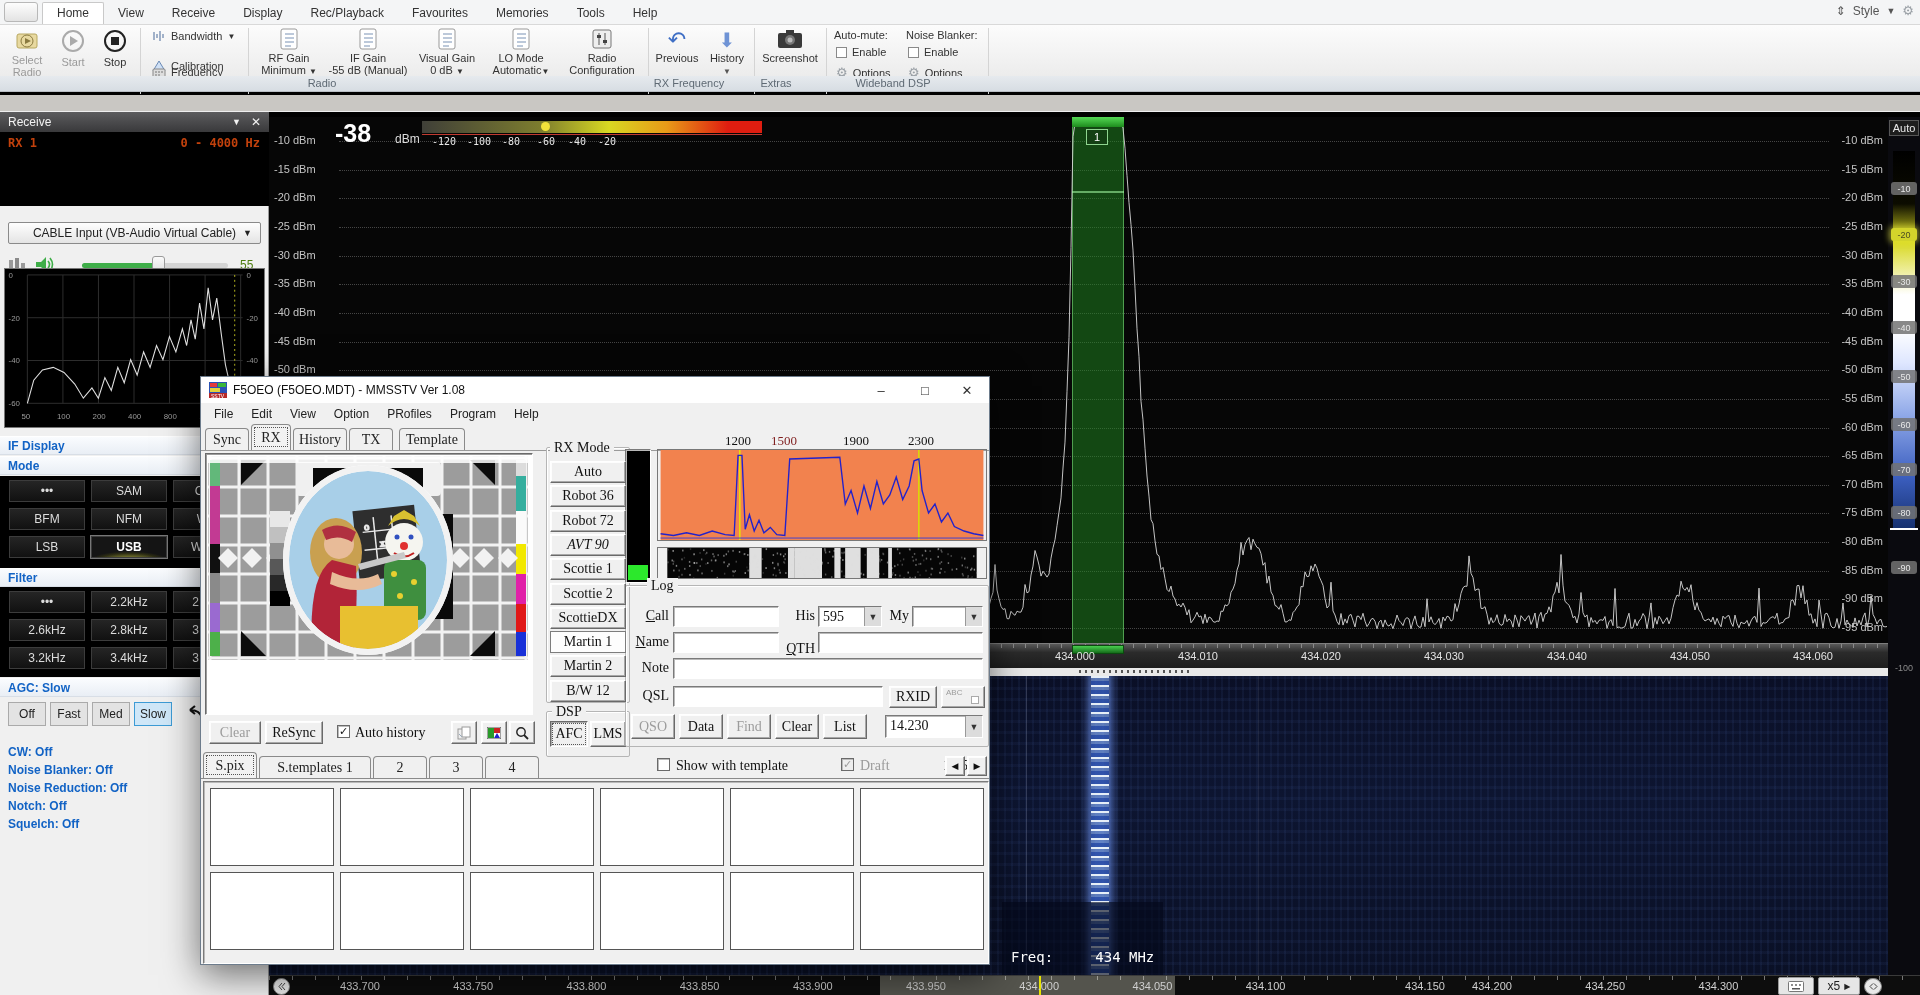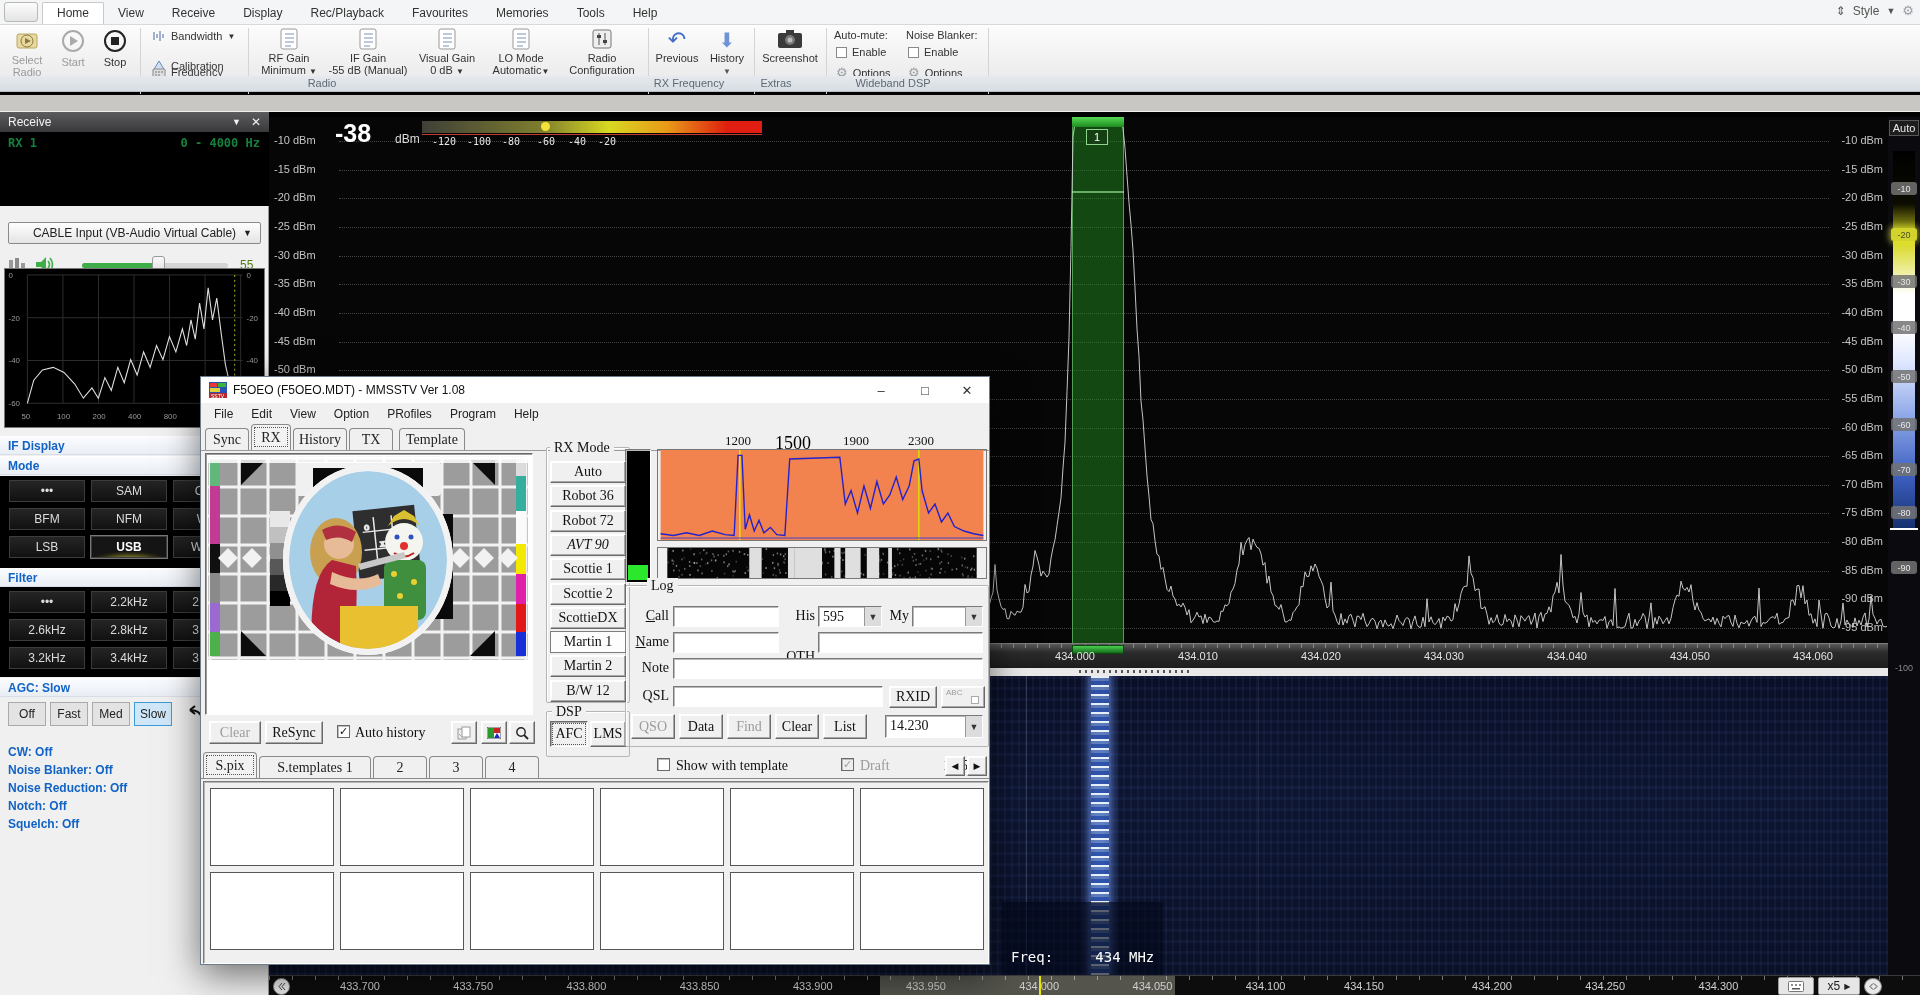--- a/index.html
+++ b/index.html
@@ -22,21 +22,21 @@
   .ribitem{position:absolute;text-align:center;color:#333;font-size:11px;line-height:12px;}
   .ribitem.dis{color:#9a9a9a;}
   .smallrow{position:absolute;display:flex;align-items:center;gap:5px;font-size:11px;color:#333;}
   .chk{width:11px;height:11px;border:1px solid #8a8a8a;background:#fff;display:inline-block;}
   .gear{color:#9aa0a6;font-size:13px;}
 
   
   .lpanel{left:0;top:112px;width:269px;height:883px;background:#f0f0f0;border-right:1px solid #9a9a9a;}
   .lhead{left:0;top:0;width:269px;height:20px;background:linear-gradient(#5c5c5e,#39393b);color:#f2f2f2;display:flex;align-items:center;padding:0 8px;font-size:12px;}
   .lcd{left:0;top:20px;width:269px;height:74px;background:#000;}
-  .lcdrow{position:absolute;left:8px;right:9px;top:4px;display:flex;justify-content:space-between;color:#15803d;font-family:"DejaVu Sans Mono",monospace;font-size:12px;font-weight:bold;}
+  .lcdrow{position:absolute;left:8px;right:9px;top:4px;display:flex;justify-content:space-between;color:#c2410c;font-family:"DejaVu Sans Mono",monospace;font-size:12px;font-weight:bold;}
   .bigfreq{position:absolute;left:6px;top:22px;font-family:"DejaVu Sans Mono",monospace;font-size:34px;font-weight:bold;color:#f2f2f2;letter-spacing:0px;}
   .dim{color:#3e3e3e;}
   .devsel{left:8px;top:110px;width:253px;height:22px;background:linear-gradient(#fefefe,#e4e4e4);border:1px solid #8a8a8a;border-radius:2px;display:flex;align-items:center;justify-content:center;color:#222;}
   .volrow{left:0;top:142px;width:269px;height:24px;}
   .sechead{left:0;width:269px;height:19px;background:linear-gradient(#fafcfe,#e9eef5);border-top:1px solid #fff;border-bottom:1px solid #d8dee6;color:#1263c5;font-weight:bold;display:flex;align-items:center;padding:0 8px;}
   .darkgrid{position:absolute;display:flex;flex-wrap:wrap;gap:4px;}
   .dbtn{width:78px;height:24px;background:linear-gradient(#262626,#101010);border:1px solid #000;box-shadow:inset 0 0 0 1px #3c3c3c;color:#dcdcdc;font-size:12px;display:flex;align-items:center;justify-content:center;}
   .dbtn.sel{color:#fff;font-weight:bold;border-color:#777;background:radial-gradient(ellipse 70% 60% at 50% 115%,rgba(255,255,90,.75),rgba(120,120,20,.25) 60%,#151515 75%),linear-gradient(#262626,#101010);}
   .agcbtn{width:38px;height:24px;background:#e3e3e3;border:1px solid #aaa;color:#222;display:flex;align-items:center;justify-content:center;margin-right:4px;}
   .agcbtn.sel{background:#cfe7f8;border:1px solid #3d9bd5;}
@@ -418,21 +418,21 @@
     </div>
   <div class="btick" style="left: 91px;">433.700</div>
       <div class="btick" style="left: 204.2px;">433.750</div>
       <div class="btick" style="left: 317.4px;">433.800</div>
       <div class="btick" style="left: 430.6px;">433.850</div>
       <div class="btick" style="left: 543.8px;">433.900</div>
       <div class="btick" style="left: 657px;">433.950</div>
       <div class="btick" style="left: 770.2px;">434.000</div>
       <div class="btick" style="left: 883.4px;">434.050</div>
       <div class="btick" style="left: 996.6px;">434.100</div>
-      <div class="btick" style="left: 1095px;">434.150</div>
+      <div class="btick" style="left: 1156px;">434.150</div>
       <div class="btick" style="left: 1223px;">434.200</div>
       <div class="btick" style="left: 1336.2px;">434.250</div>
       <div class="btick" style="left: 1449.4px;">434.300</div>
     </div>
 
   <div class="abs rcol" id="right-col">
     <div class="abs ctr" style="left:1px;top:3px;width:30px;height:16px;background:#1d1d1d;border:1px solid #565656;color:#e8e8e8;font-size:11px;">Auto</div>
     <div class="abs" style="left:5px;top:34px;width:22px;height:378px;background:linear-gradient(180deg,#000 0%,#0c0c00 14%,#d8d820 24%,#ffffff 38%,#ffffff 47%,#dfe7ff 56%,#8fa8e8 70%,#3c5fc0 86%,#16306e 100%);"></div>
     <div class="abs" style="left:2px;top:411px;width:28px;height:2px;background:#fff;"></div>
     <div id="right-chips">
@@ -1022,21 +1022,21 @@
         <span class="val serif">595</span>
         <span class="drop">▼</span>
       </div>
     <div class="mlabel serif" style="left:684px;top:231px;width:24px;">My</div>
     <div class="combo sunk" style="left:711px;top:229px;width:71px;">
         <span class="val serif"></span>
         <span class="drop">▼</span>
       </div>
     <div class="mlabel serif u1" style="left:428px;top:257px;width:40px;">Name</div>
     <div class="inp sunk" style="left:472px;top:255px;width:106px;"></div>
-    <div class="mlabel serif u1" style="left:584px;top:272px;width:30px;">QTH</div>
+    <div class="mlabel serif u1" style="left:584px;top:264px;width:30px;">QTH</div>
     <div class="inp sunk" style="left:617px;top:255px;width:165px;"></div>
     <div class="mlabel serif" style="left:436px;top:283px;width:32px;">Note</div>
     <div class="inp sunk" style="left:472px;top:281px;width:310px;"></div>
     <div class="mlabel serif" style="left:440px;top:311px;width:28px;">QSL</div>
     <div class="inp sunk" style="left:472px;top:309px;width:210px;"></div>
     <div class="abs btn3d serif" style="left:688px;top:309px;width:48px;height:22px;">RXID</div>
     <div class="abs btn3d dis" style="left:740px;top:309px;width:44px;height:22px;">
       <span style="position:absolute;left:4px;top:1px;font-size:8px;">ABC</span>
       <span style="position:absolute;right:5px;bottom:3px;width:8px;height:8px;border:1px solid #aaa;background:#fff;"></span>
     </div>
@@ -1086,18 +1086,18 @@
       <div class="abs btn3d serif" style="left: 349px; top: 108.3px; width: 76px; height: 22px;">Robot 36</div>
       <div class="abs btn3d serif" style="left: 349px; top: 132.6px; width: 76px; height: 22px;">Robot 72</div>
       <div class="abs btn3d serif" style="left: 349px; top: 156.9px; width: 76px; height: 22px; font-style: italic;">AVT 90</div>
       <div class="abs btn3d serif" style="left: 349px; top: 181.2px; width: 76px; height: 22px;">Scottie 1</div>
       <div class="abs btn3d serif" style="left: 349px; top: 205.5px; width: 76px; height: 22px;">Scottie 2</div>
       <div class="abs btn3d serif" style="left: 349px; top: 229.8px; width: 76px; height: 22px;">ScottieDX</div>
       <div class="abs btn3d serif flat" style="left: 349px; top: 254.1px; width: 76px; height: 22px;">Martin 1</div>
       <div class="abs btn3d serif" style="left: 349px; top: 278.4px; width: 76px; height: 22px;">Martin 2</div>
       <div class="abs btn3d serif" style="left: 349px; top: 302.7px; width: 76px; height: 22px;">B/W 12</div>
       <div class="abs serif" style="left: 517px; top: 56px; width: 40px; text-align: center; font-size: 13px; color: rgb(17, 17, 17);">1200</div>
-      <div class="abs serif" style="left: 570px; top: 56px; width: 40px; text-align: right; font-size: 18px; color: #000000;">1500</div>
+      <div class="abs serif" style="left: 570px; top: 56px; width: 40px; text-align: left; font-size: 13px; color: #7f1d1d;">1500</div>
       <div class="abs serif" style="left: 635px; top: 56px; width: 40px; text-align: center; font-size: 13px; color: rgb(17, 17, 17);">1900</div>
       <div class="abs serif" style="left: 700px; top: 56px; width: 40px; text-align: center; font-size: 13px; color: rgb(17, 17, 17);">2300</div>
     </div>
 
 </div>
 
 </body></html>

